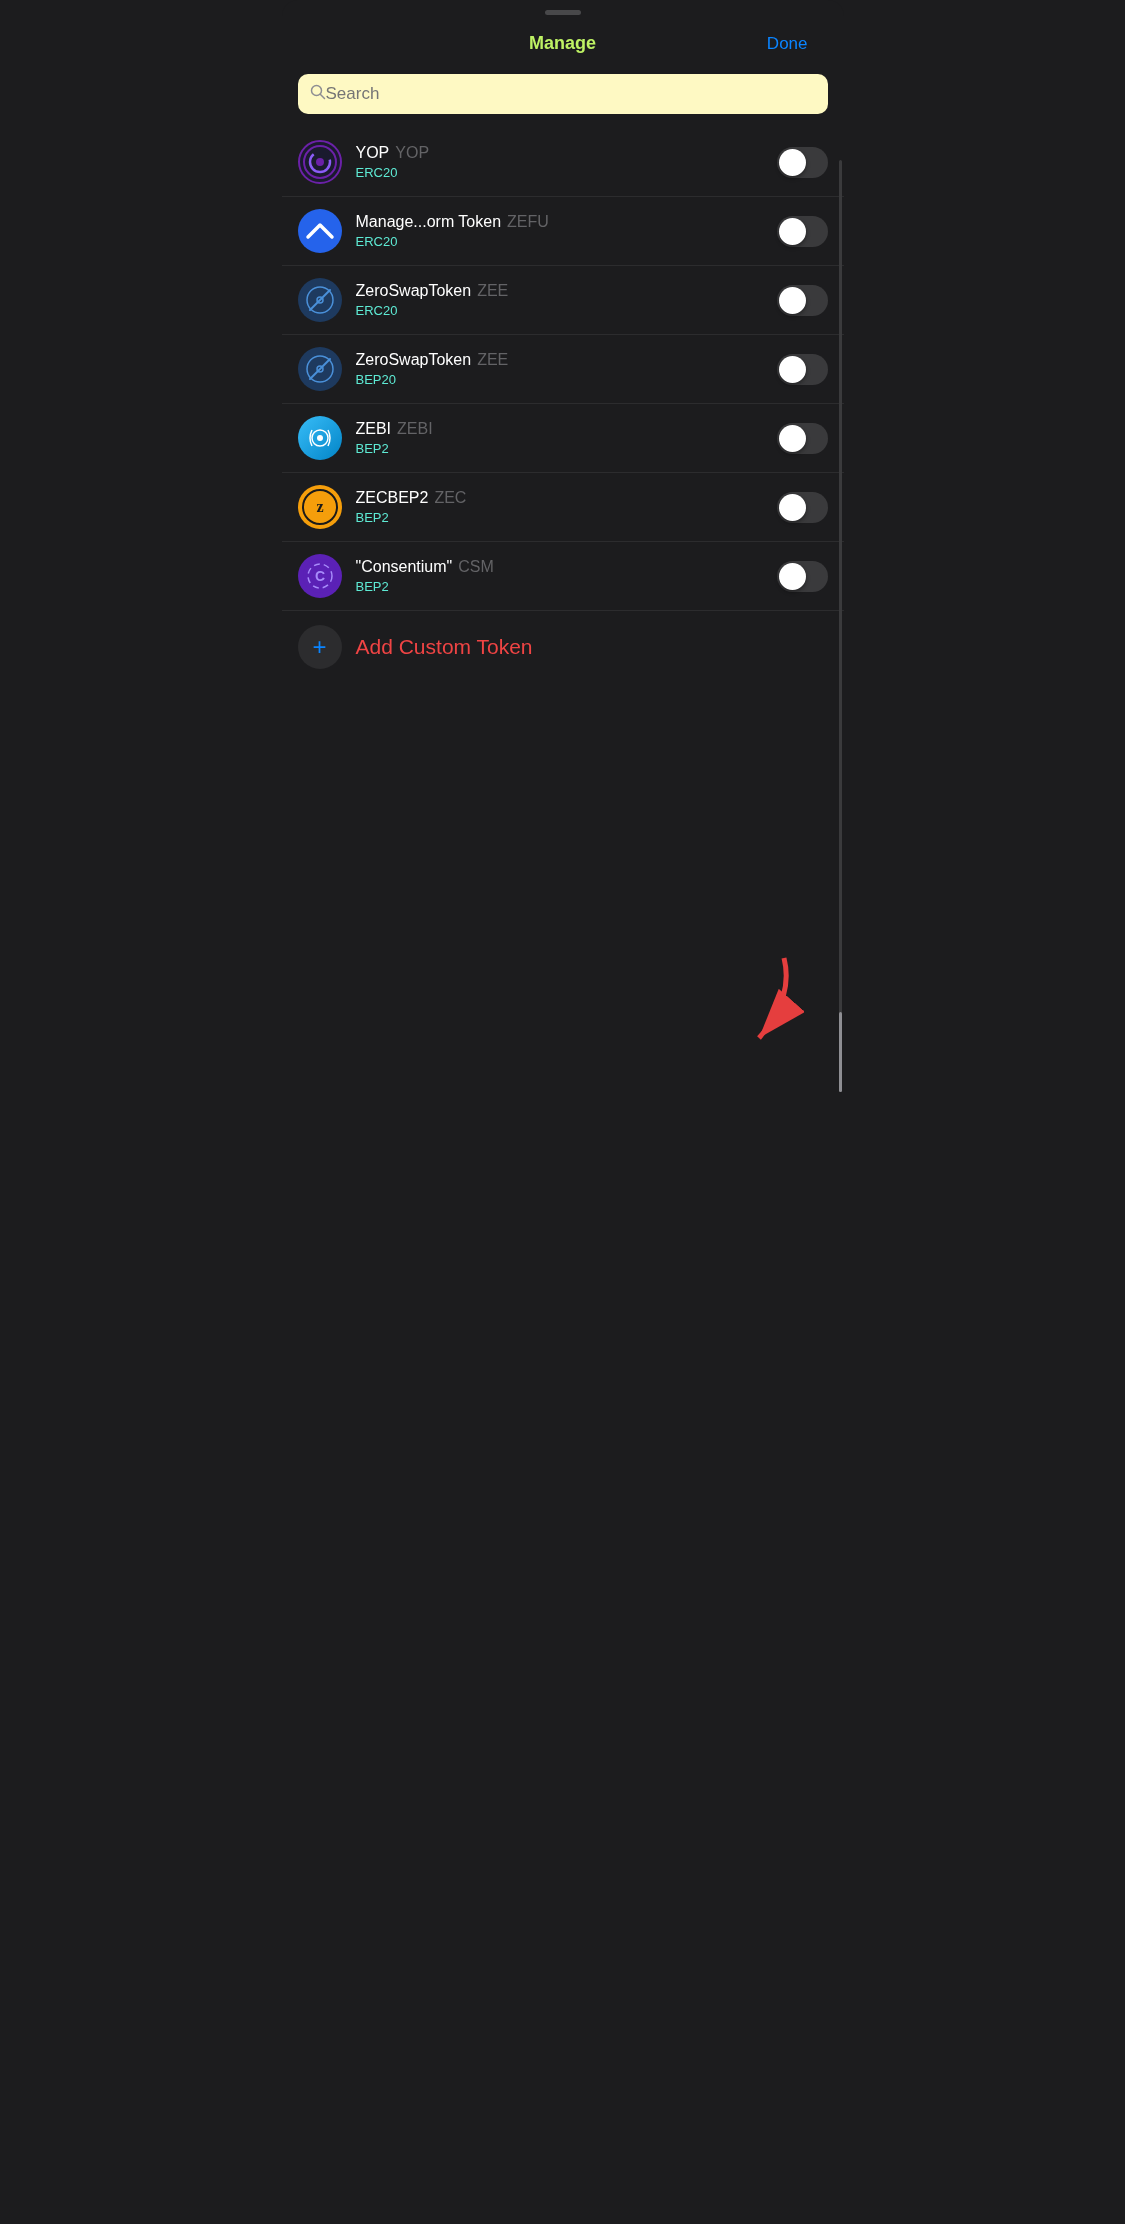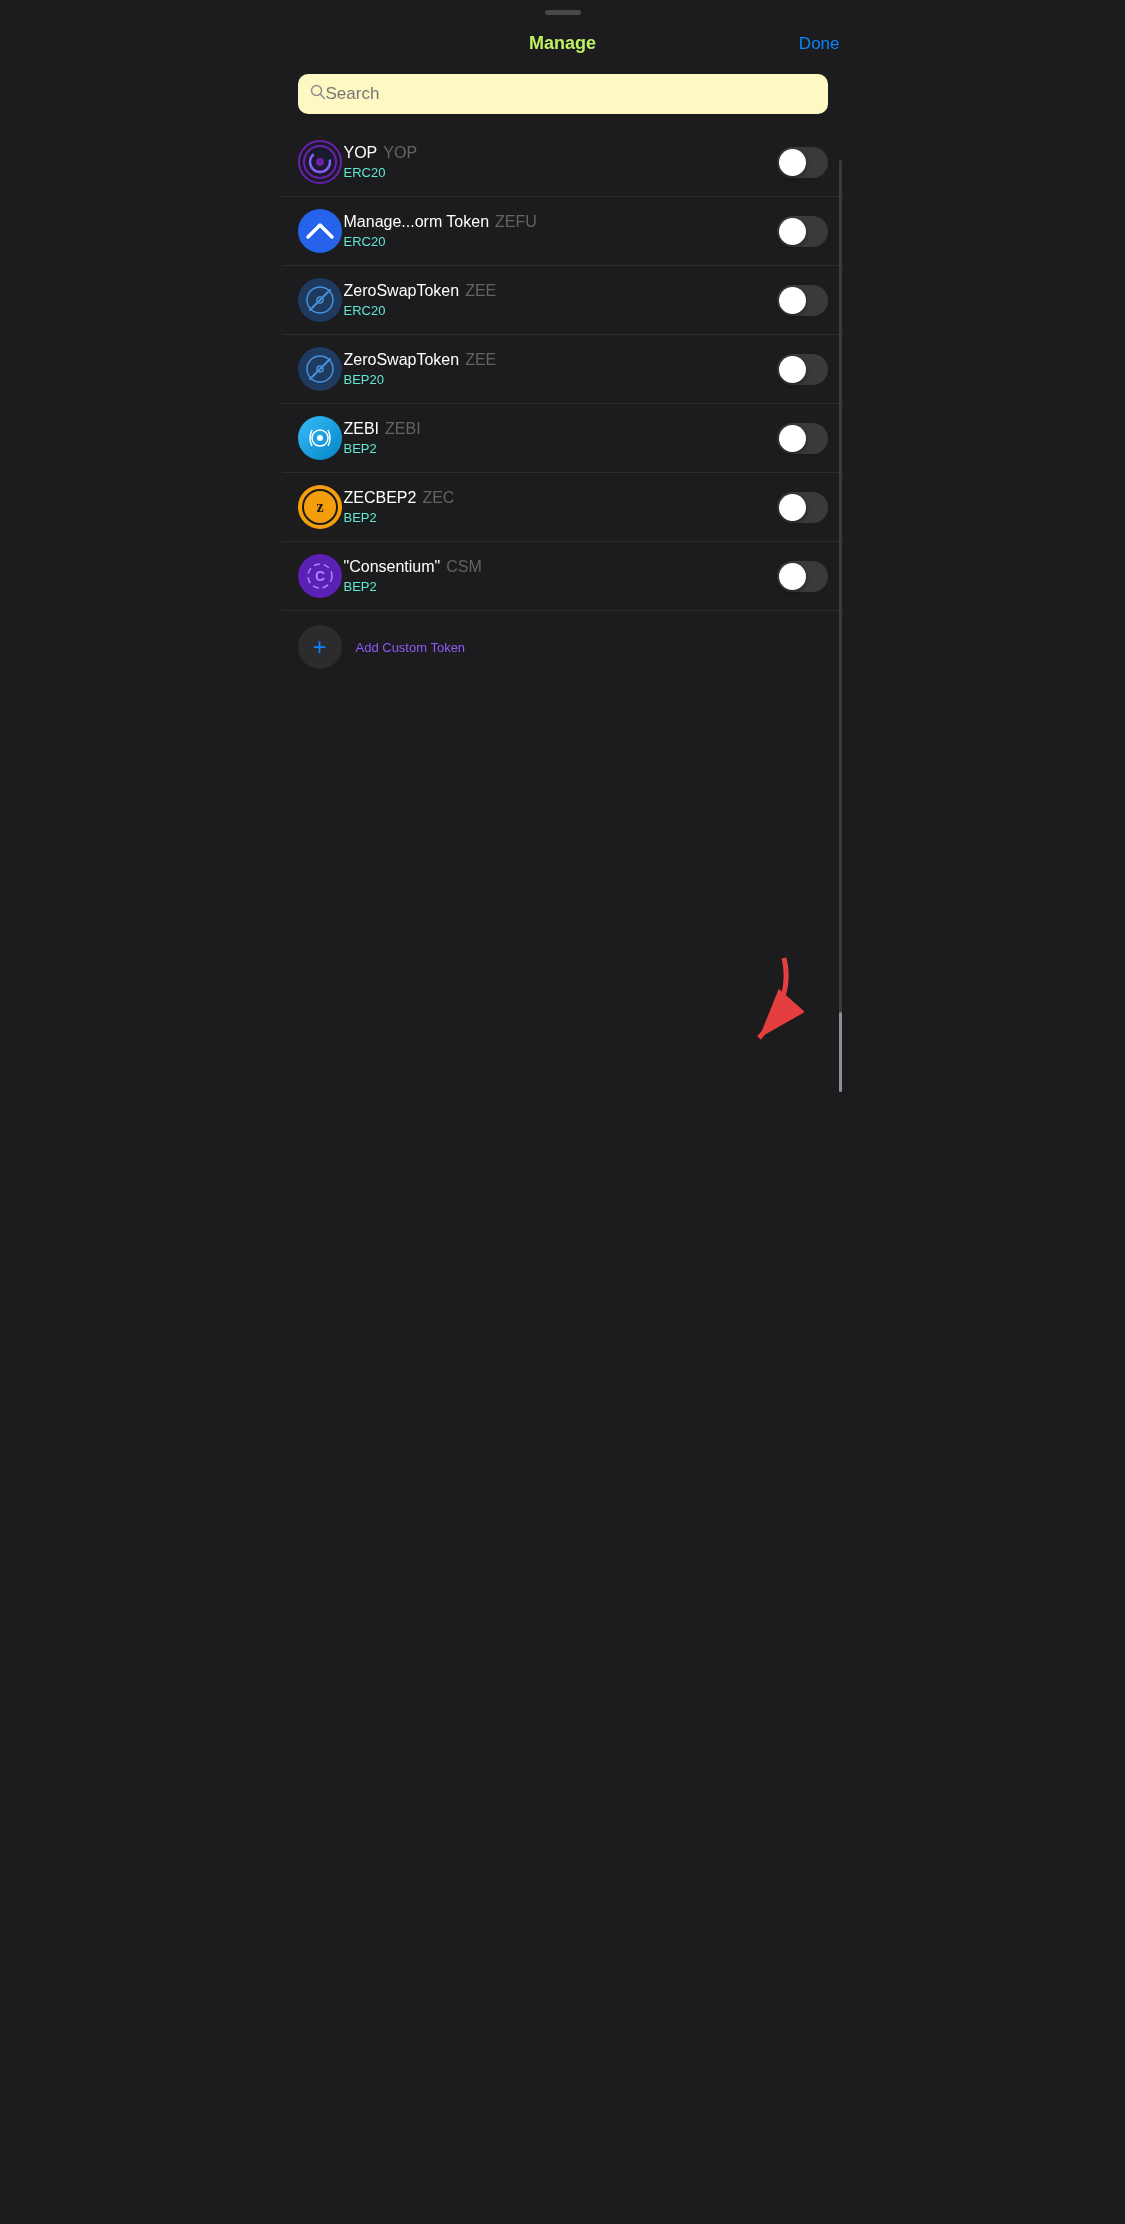--- a/index.html
+++ b/index.html
@@ -41,21 +41,21 @@
     }
 
     .header-title {
       font-size: 18px;
       font-weight: 600;
       color: #bef264;
     }
 
     .header-done {
       position: absolute;
-      right: 4px;
+      right: 36px;
       font-size: 17px;
       color: #0a84ff;
       background: none;
       border: none;
       cursor: pointer;
       font-family: inherit;
     }
 
     .search-container {
       padding: 6px 16px 14px;
@@ -87,21 +87,21 @@
 
     .token-list {
       padding: 0;
     }
 
     .token-item {
       display: flex;
       align-items: center;
       padding: 12px 16px;
       border-bottom: 1px solid #2c2c2e;
-      gap: 2px;
+      gap: 14px;
     }
 
     .token-icon {
       width: 44px;
       height: 44px;
       border-radius: 50%;
       flex-shrink: 0;
       display: flex;
       align-items: center;
       justify-content: center;
@@ -211,22 +211,22 @@
     }
 
     .add-icon-plus {
       color: #0a84ff;
       font-size: 24px;
       font-weight: 300;
       line-height: 1;
     }
 
     .add-custom-label {
-      font-size: 13px;
-      color: #8b5cf6;
+      font-size: 21px;
+      color: #ef4444;
       font-weight: 400;
     }
 
     
     .scrollbar-track {
       position: absolute;
       right: 2px;
       top: 160px;
       bottom: 20px;
       width: 3px;

